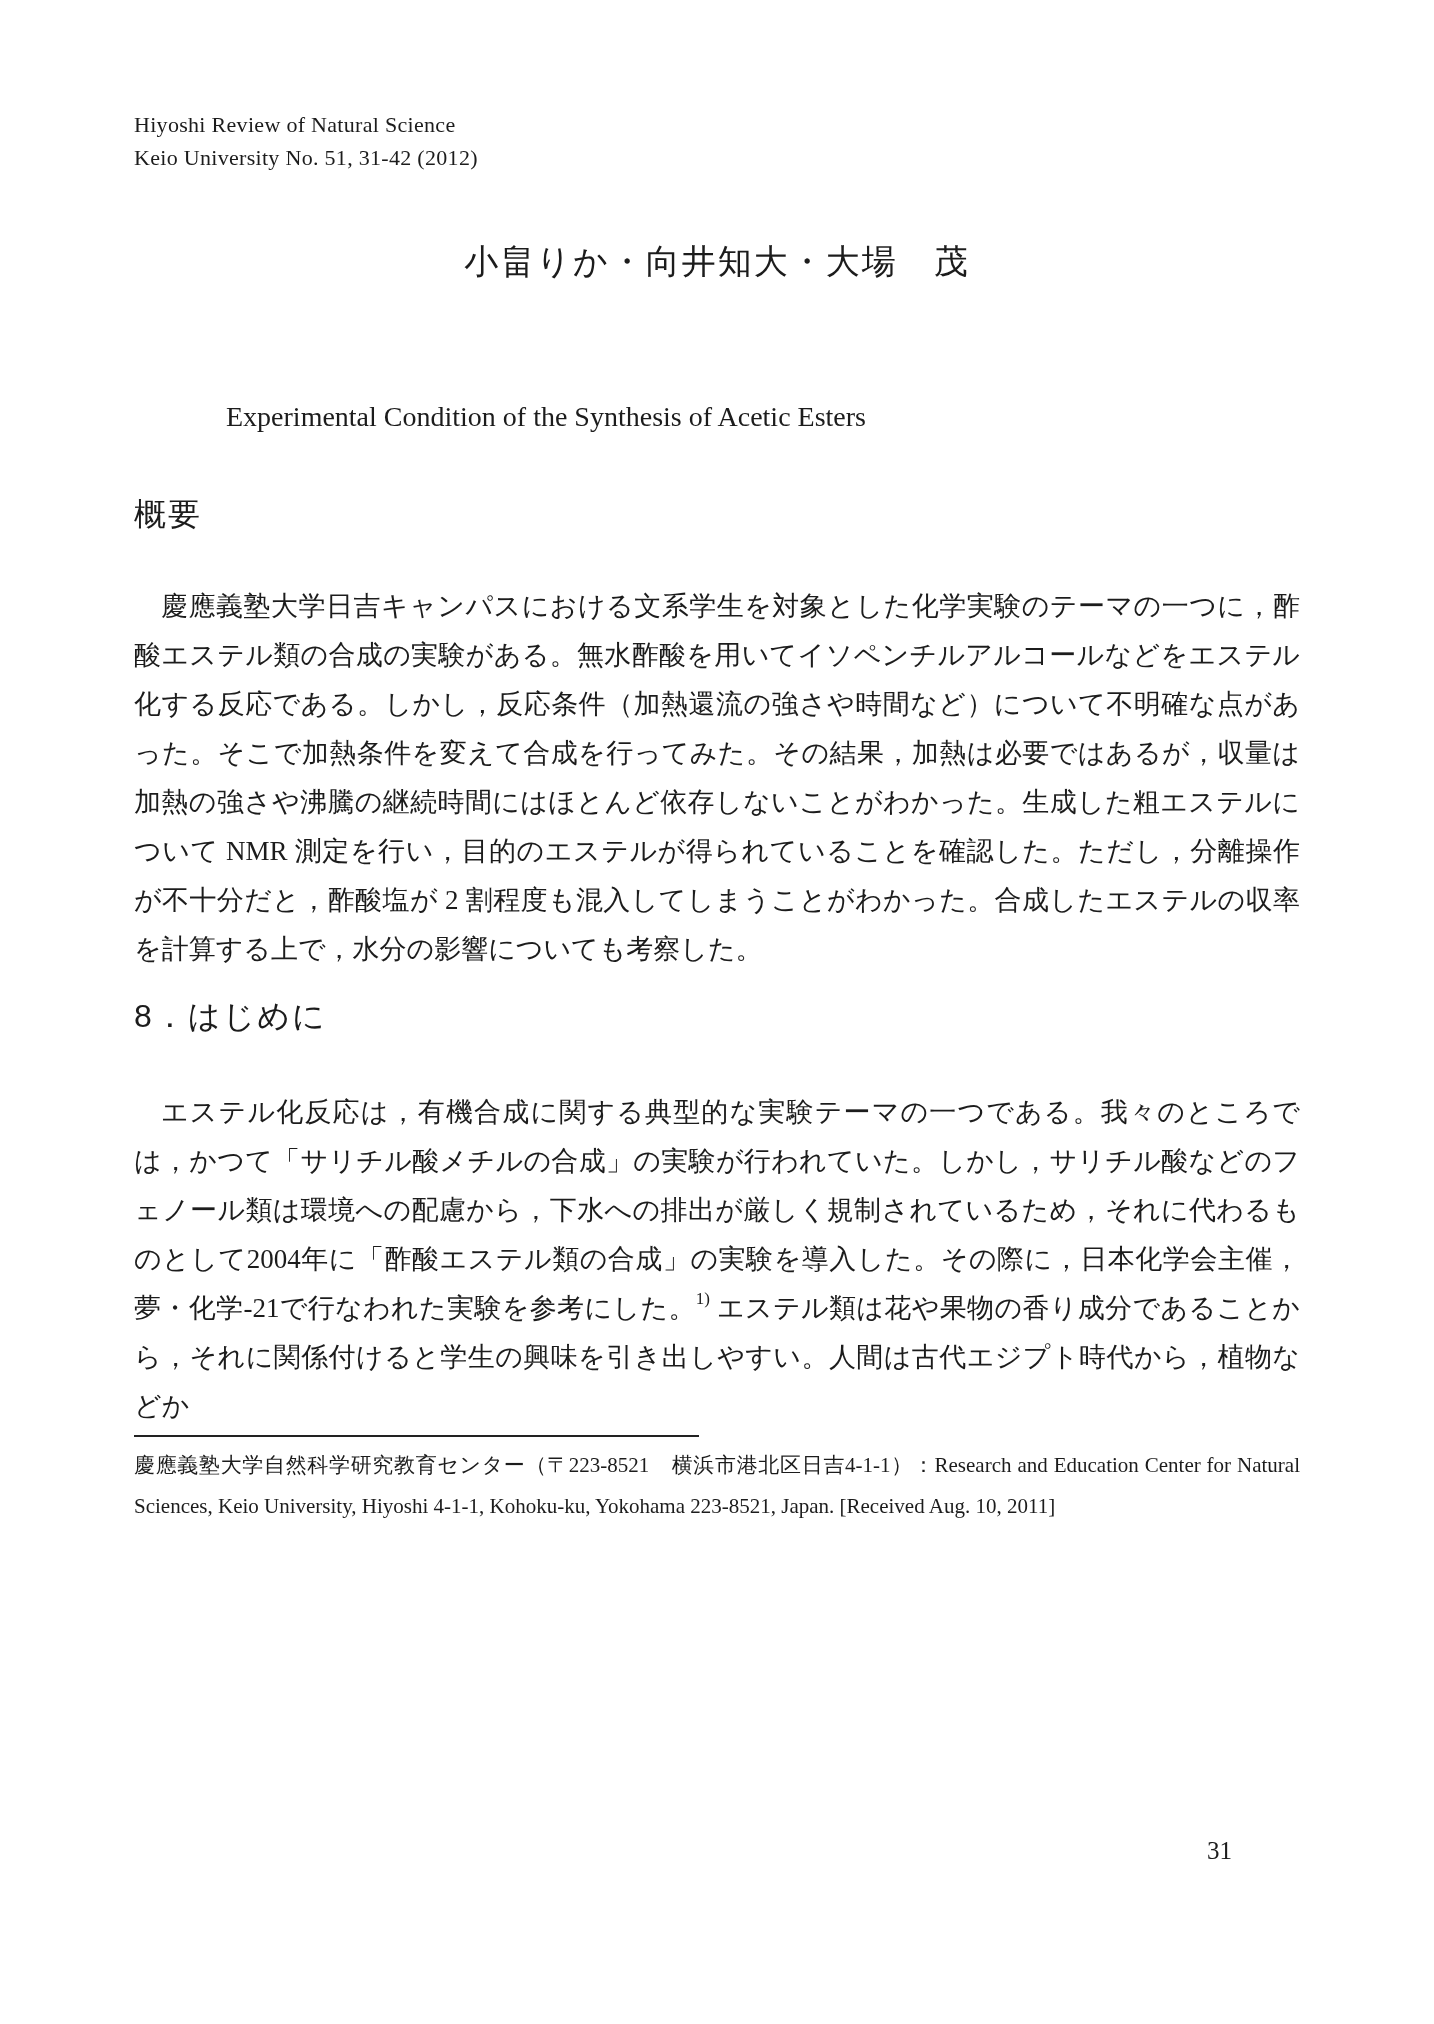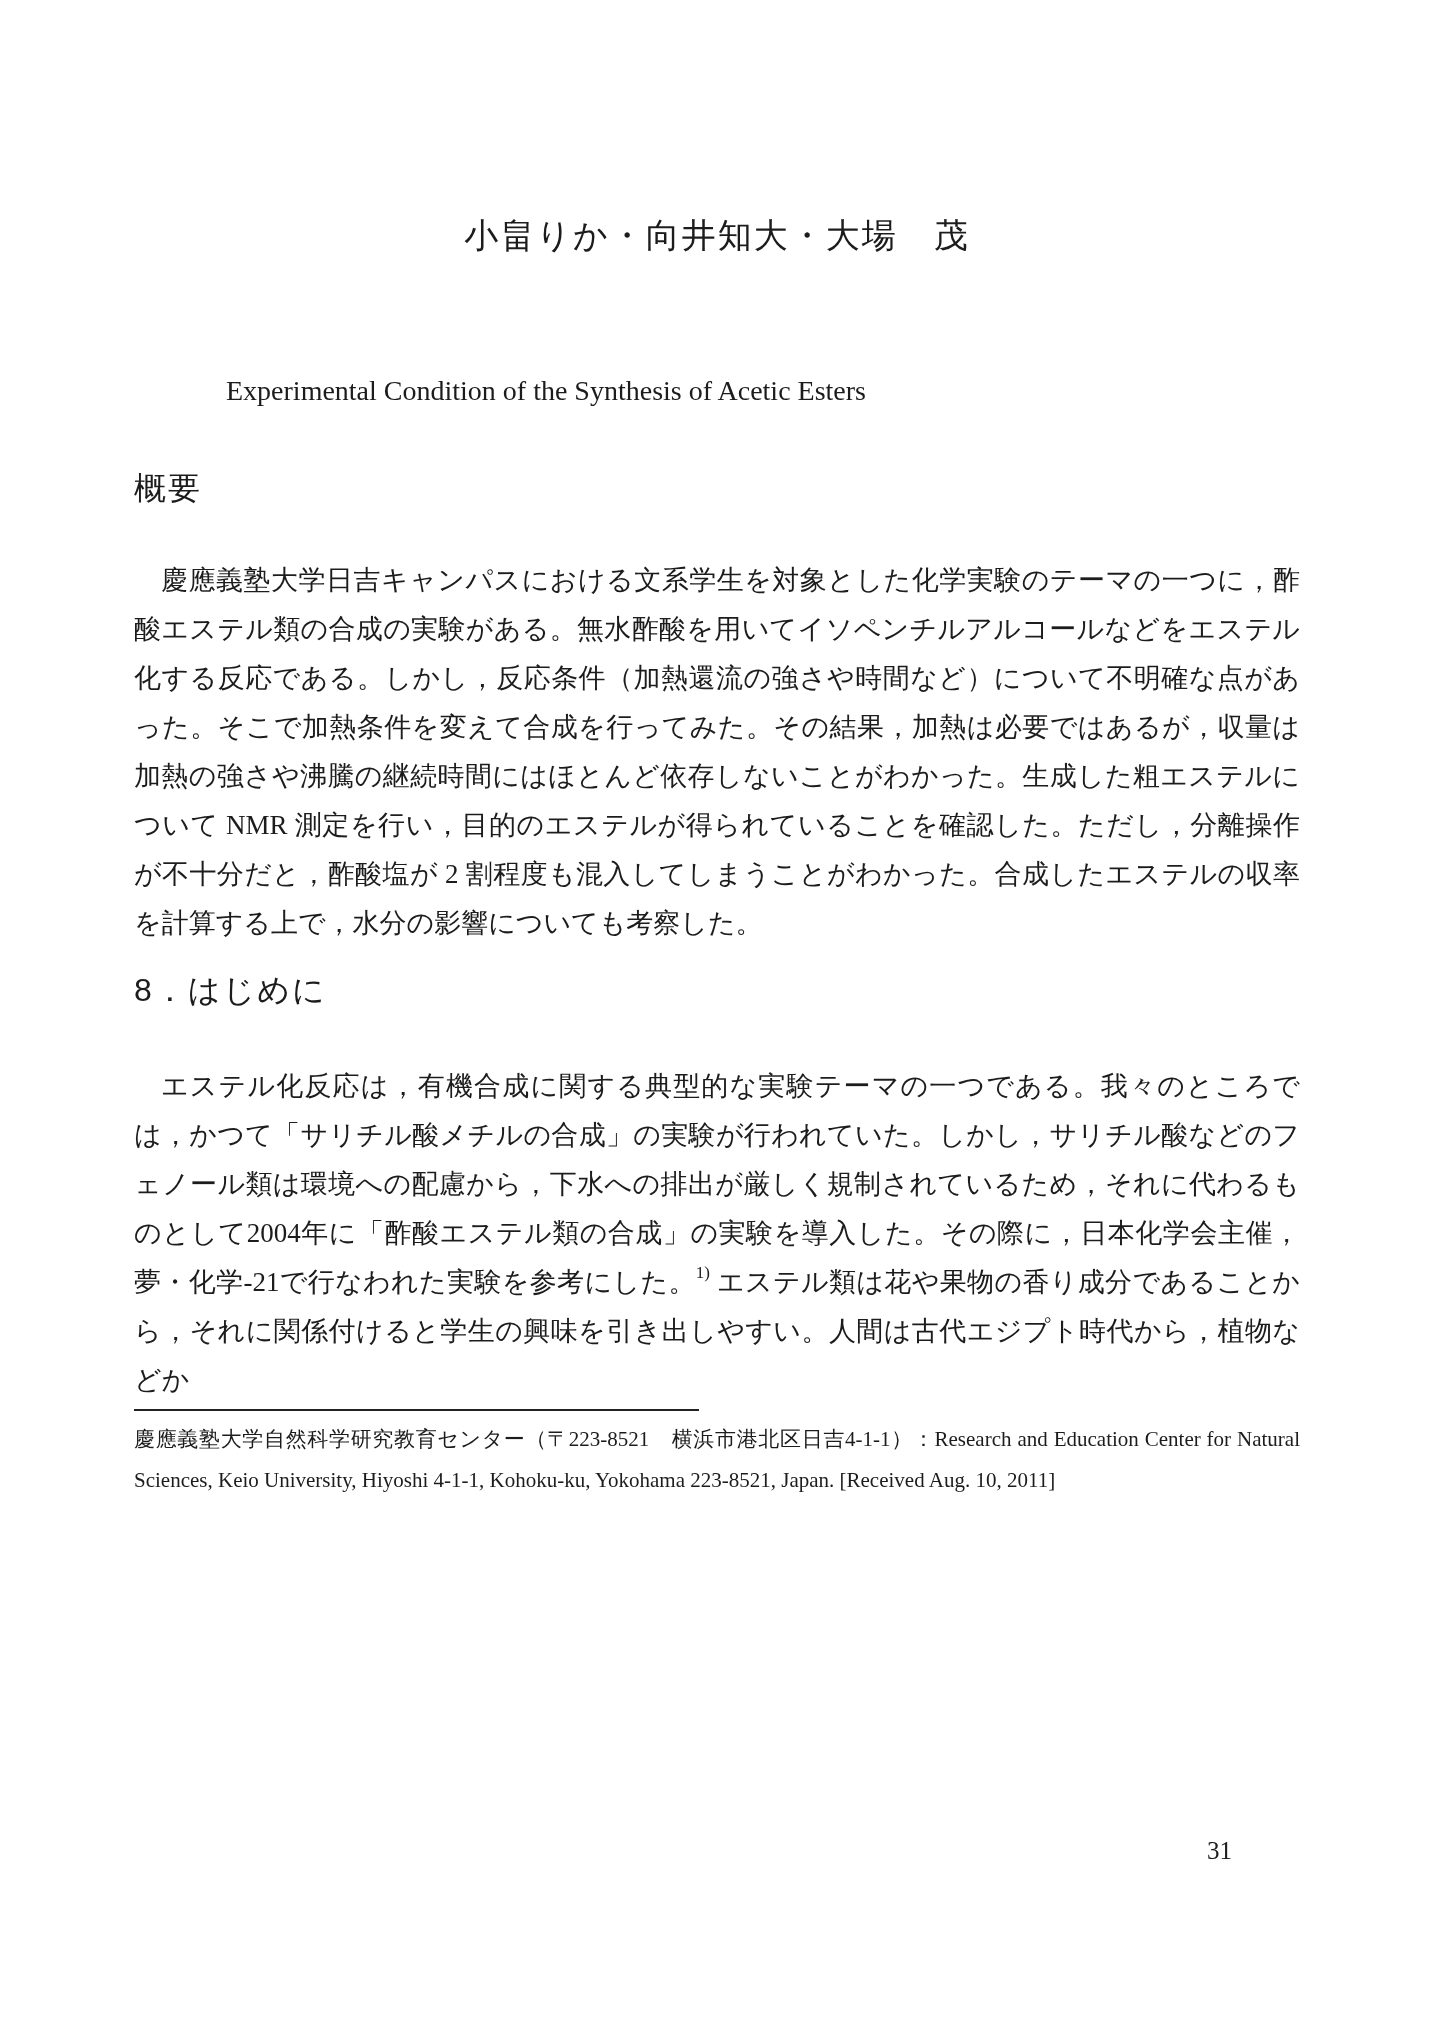--- a/index.html
+++ b/index.html
@@ -29,21 +29,21 @@
   .title-ja {
     margin: 168px 0 0 0;
     text-align: center;
     font-family: "Liberation Sans", "DejaVu Sans", sans-serif;
     font-weight: 500;
     font-size: 36px;
     line-height: 52px;
     letter-spacing: 1px;
   }
   .authors-ja {
-    margin-top: 104px;
+    margin-top: 64px;
     text-align: center;
     font-size: 34px;
     line-height: 48px;
     letter-spacing: 2px;
   }
   .title-en {
     margin-top: 112px;
     margin-left: 92px;
     font-size: 28px;
     line-height: 38px;
@@ -105,20 +105,24 @@
     right: 202px;
     font-size: 25px;
     line-height: 30px;
   }
 </style>
 </head>
 <body>
 
 <div class="page">
 
+  <header class="running-head">
+    <div>Hiyoshi Review of Natural Science</div>
+    <div>Keio University No. 51, 31-42  (2012)</div>
+  </header>
 
 
   <div class="authors-ja">小畠りか・向井知大・大場　茂</div>
 
   <div class="title-en">Experimental Condition of the Synthesis of Acetic Esters</div>
 
 
   <h2 class="sec-heading">概要</h2>
 
   <p class="body-para">慶應義塾大学日吉キャンパスにおける文系学生を対象とした化学実験のテーマの一つに，酢酸エステル類の合成の実験がある。無水酢酸を用いてイソペンチルアルコールなどをエステル化する反応である。しかし，反応条件（加熱還流の強さや時間など）について不明確な点があった。そこで加熱条件を変えて合成を行ってみた。その結果，加熱は必要ではあるが，収量は加熱の強さや沸騰の継続時間にはほとんど依存しないことがわかった。生成した粗エステルについて NMR 測定を行い，目的のエステルが得られていることを確認した。ただし，分離操作が不十分だと，酢酸塩が 2 割程度も混入してしまうことがわかった。合成したエステルの収率を計算する上で，水分の影響についても考察した。</p>

